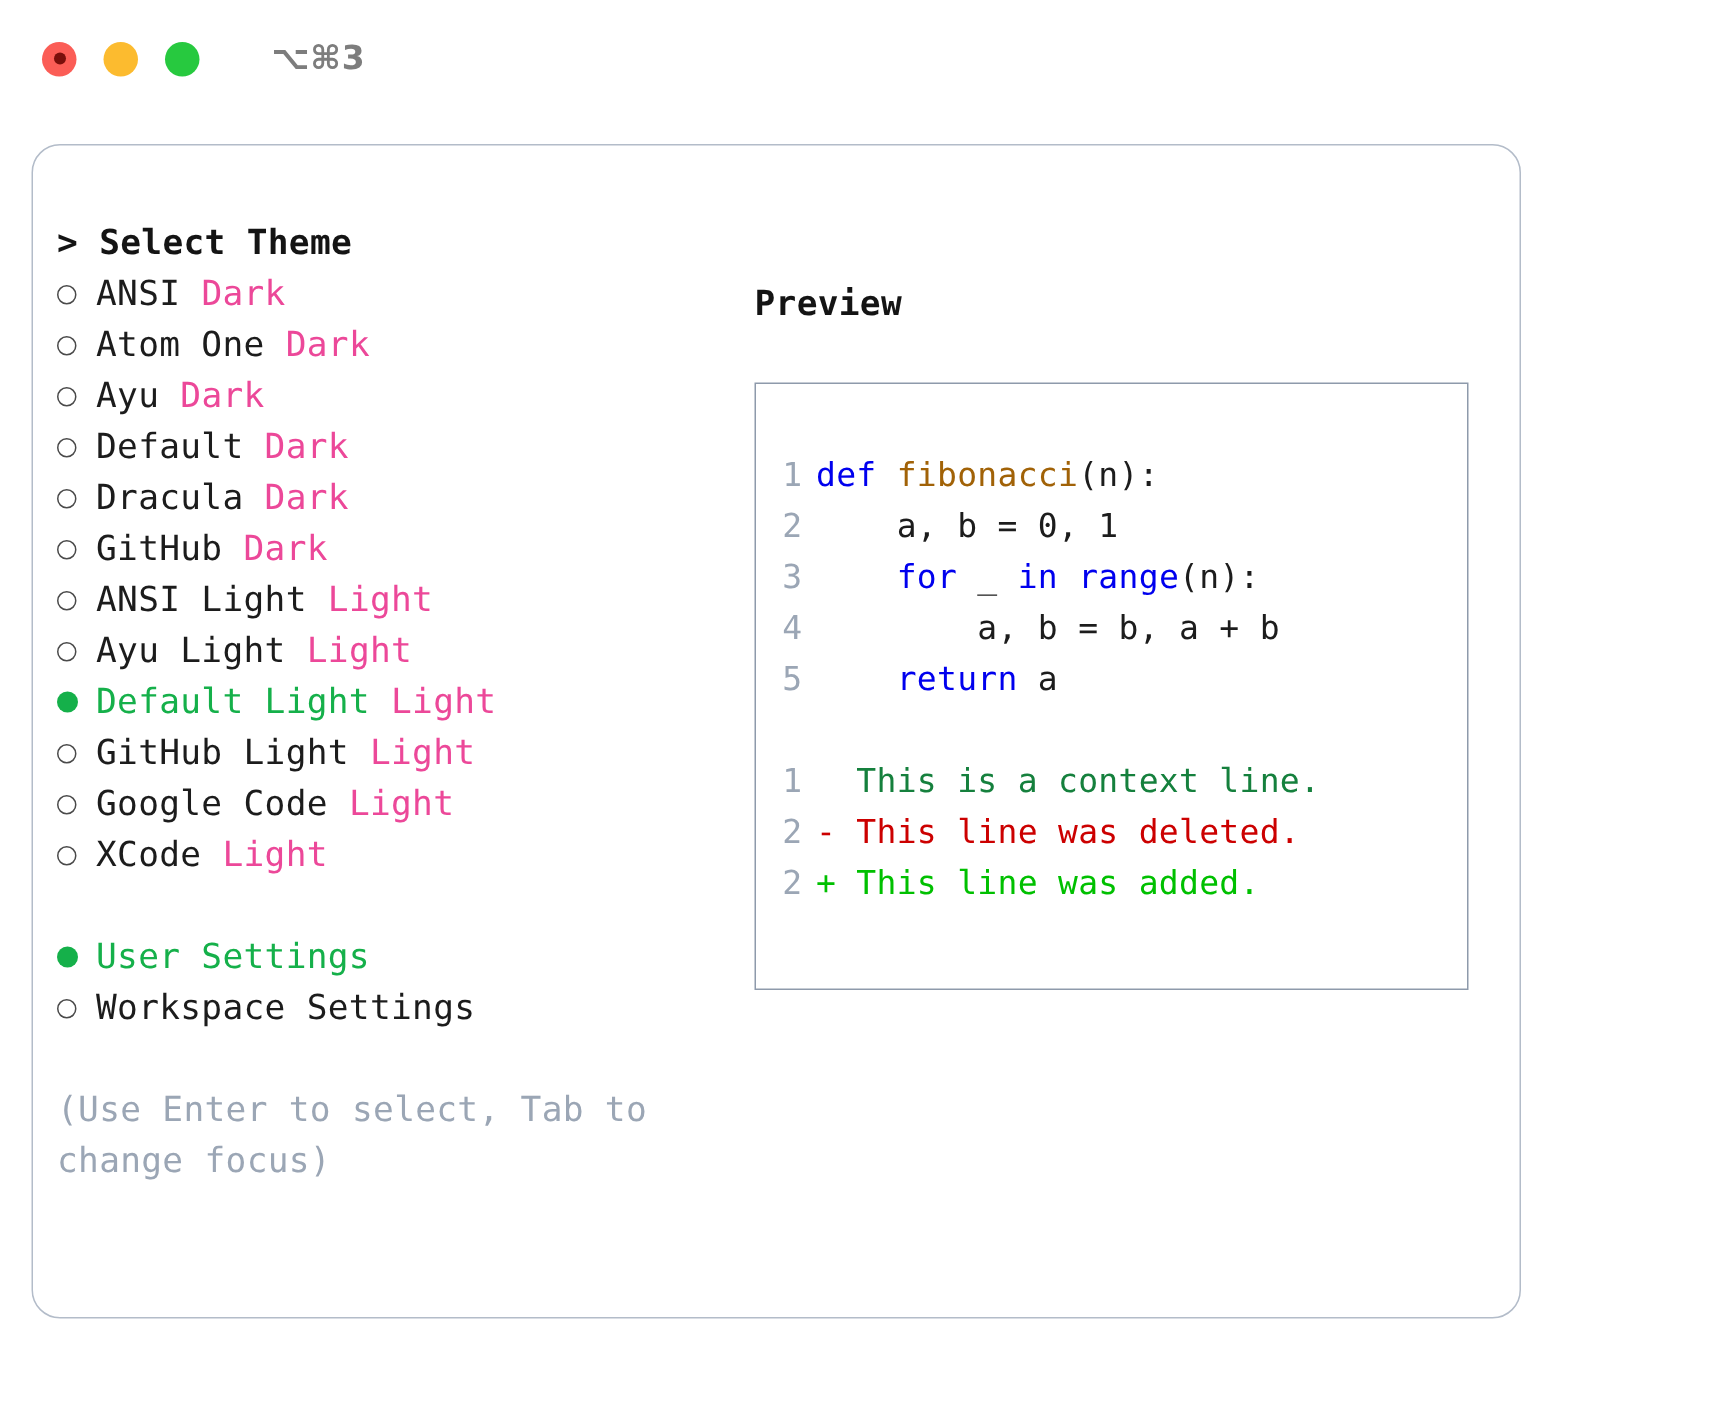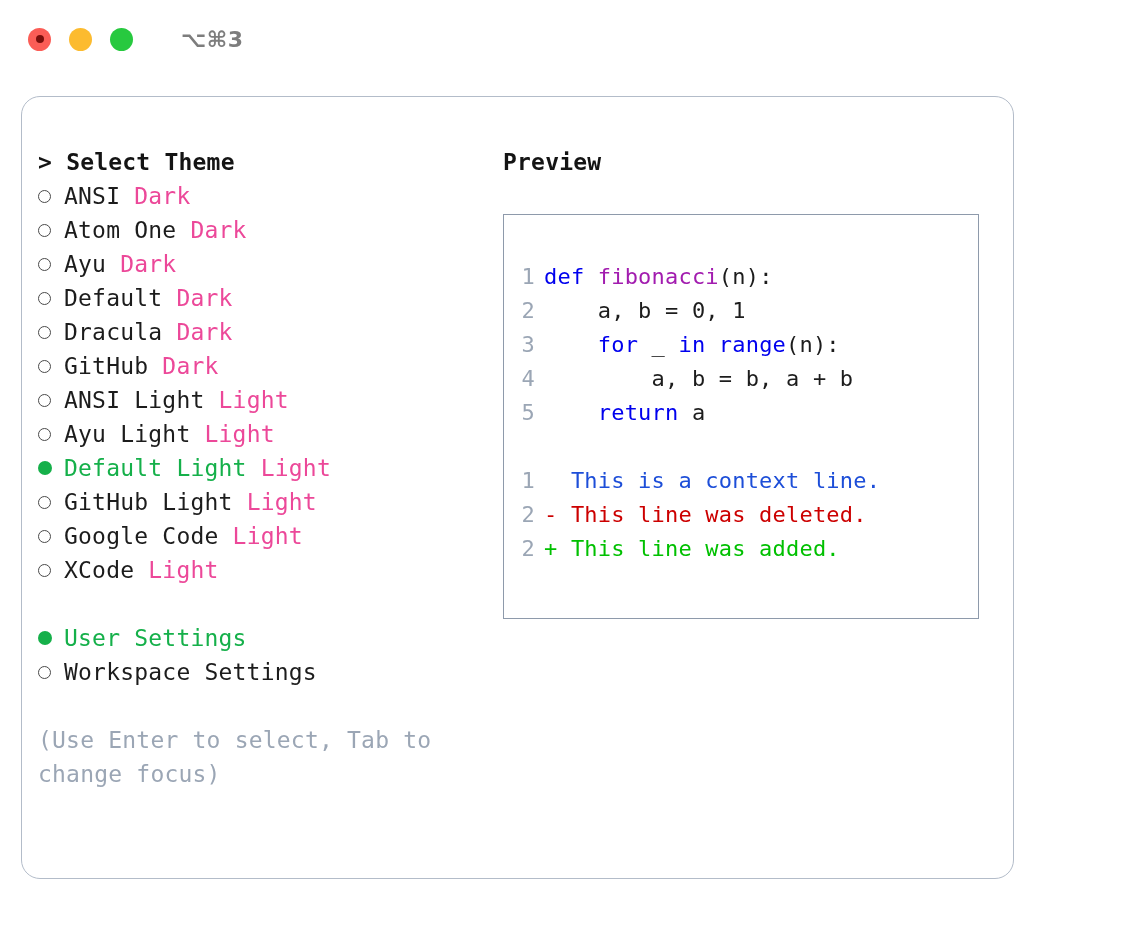--- a/index.html
+++ b/index.html
@@ -167,20 +167,21 @@
     box-sizing: border-box;
     position: relative;
   }
   .preview-title {
     font-size: 23px;
     font-weight: bold;
     color: #141414;
     line-height: 34px;
     margin-left: 0;
     letter-spacing: 0.2px;
+    margin-top: 41px;
   }
   .preview-box {
     margin-top: 35px;
     width: 476px;
     height: 405px;
     border: 1.6px solid #8e9aab;
     box-sizing: border-box;
     background: #ffffff;
     padding: 45px 0 0 0;
   }
@@ -197,23 +198,23 @@
     width: 40px;
     flex: 0 0 40px;
     text-align: right;
     color: #9ba6b5;
     padding-right: 9px;
     box-sizing: border-box;
   }
   .code-blank { height: 34px; }
 
   .tok-kw    { color: #0000ee; }
-  .tok-fn    { color: #a21caf; }
+  .tok-fn    { color: #a16207; }
   .tok-plain { color: #1c1c1c; }
-  .tok-ctx   { color: #1d4ed8; }
+  .tok-ctx   { color: #15803d; }
   .tok-del   { color: #cc0000; }
   .tok-add   { color: #00c000; }
 </style>
 </head>
 <body>
 
 <div class="window">
 
   <div class="titlebar">
     <div class="lights">

